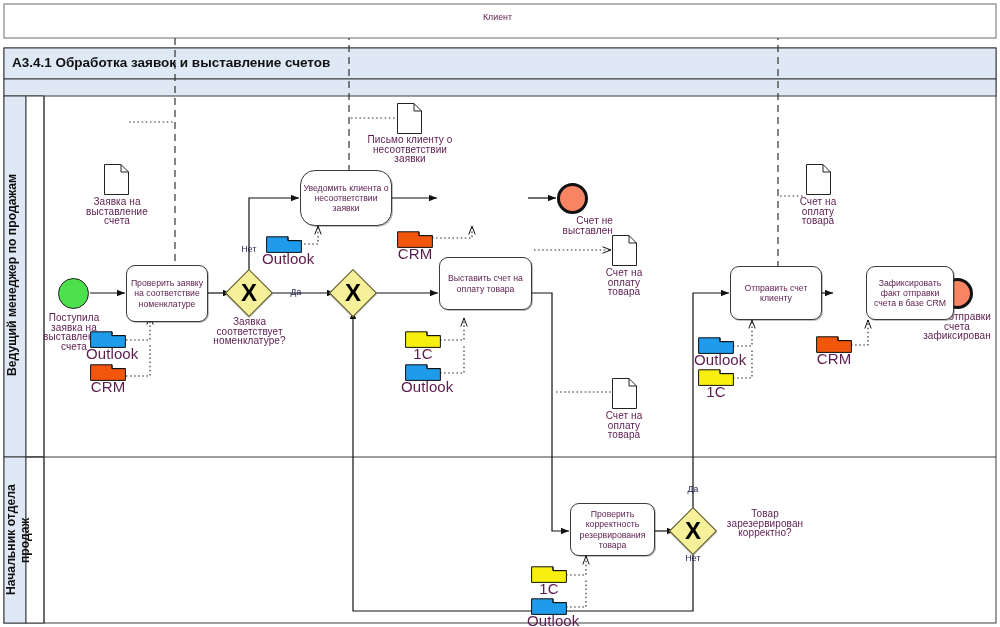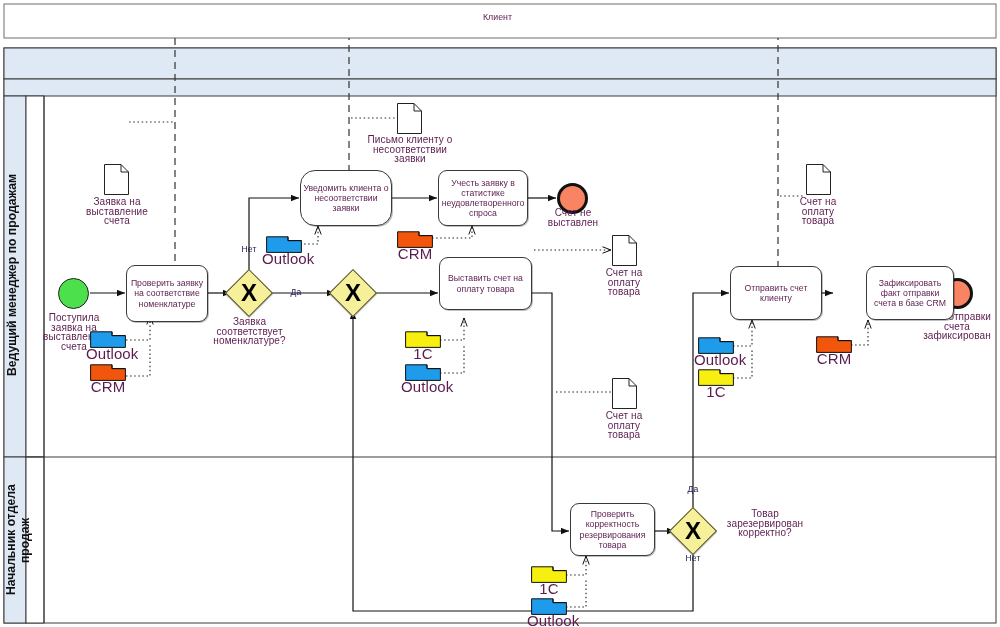--- a/index.html
+++ b/index.html
@@ -135,45 +135,43 @@
     <path d="M733,378 L752,378 L752,350" fill="none" stroke="#222" stroke-width="1.1" stroke-dasharray="1.5,2.6"></path>
 
     <path d="M851,345 L868,345 L868,320" fill="none" stroke="#222" stroke-width="1.1" stroke-dasharray="1.5,2.6" marker-end="url(#arrOpen)"></path>
 
     <path d="M566,575 L586,575 L586,556" fill="none" stroke="#222" stroke-width="1.1" stroke-dasharray="1.5,2.6" marker-end="url(#arrOpen)"></path>
     <path d="M566,607 L586,607 L586,580" fill="none" stroke="#222" stroke-width="1.1" stroke-dasharray="1.5,2.6"></path>
   </svg>
 
   <div class="client-lbl" style="left:483px;top:12px;">Клиент</div>
 
+  <div class="pool-title" style="left:12px;top:55px;">A3.4.1 Обработка заявок и выставление счетов</div>
 
   <div class="lane-title" style="left:5px;top:120px;width:20px;height:310px;">Ведущий менеджер по продажам</div>
 
   <div class="lane-title two" style="left:4px;top:465px;width:22px;height:150px;white-space:normal;">Начальник отдела продаж</div>
 
   <div class="ev start" style="left:58px;top:278px;width:31px;height:31px;"></div>
   <div class="lbl" style="left:33px;top:313px;width:82px;">Поступила заявка на выставление счета</div>
 
   <div class="ev end" style="left:557px;top:183px;width:31px;height:31px;"></div>
-  <div class="lbl" style="left:533px;top:208px;width:80px;">Счет не выставлен</div>
+  <div class="lbl" style="left:533px;top:216px;width:80px;text-align:right;">Счет не выставлен</div>
 
   <div class="ev end" style="left:942px;top:278px;width:31px;height:31px;"></div>
   <div class="lbl" style="left:912px;top:312px;width:90px;">Факт отправки счета зафиксирован</div>
 
   <div class="task" style="left:126px;top:265px;width:82px;height:57px;">
     <span>Проверить заявку на соответствие номенклатуре</span>
   </div>
 
   <div class="task" style="left:300px;top:170px;width:92px;height:56px;border-radius:15px;">
     <span>Уведомить клиента о несоответствии заявки</span>
   </div>
 
-  <div class="task" style="left:438px;top:170px;width:90px;height:56px;">
-    <span>Учесть заявку в статистике неудовлетворенного спроса</span>
-  </div>
 
   <div class="task" style="left:439px;top:257px;width:93px;height:53px;">
     <span>Выставить счет на оплату товара</span>
   </div>
 
   <div class="task" style="left:730px;top:266px;width:92px;height:54px;">
     <span>Отправить счет клиенту</span>
   </div>
 
   <div class="task" style="left:833px;top:266px;width:88px;height:54px;margin-left:33px;">

